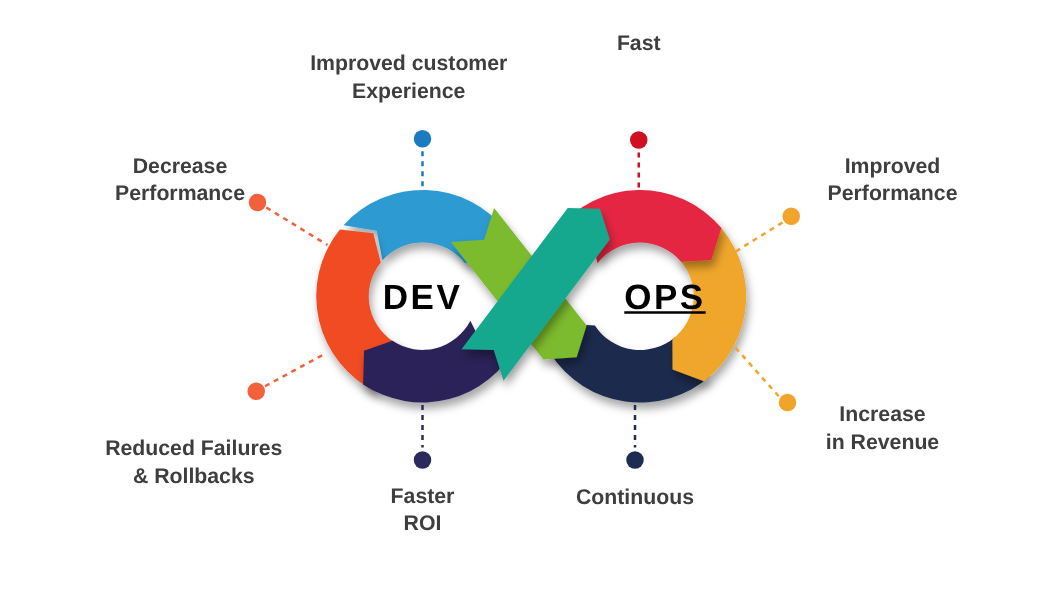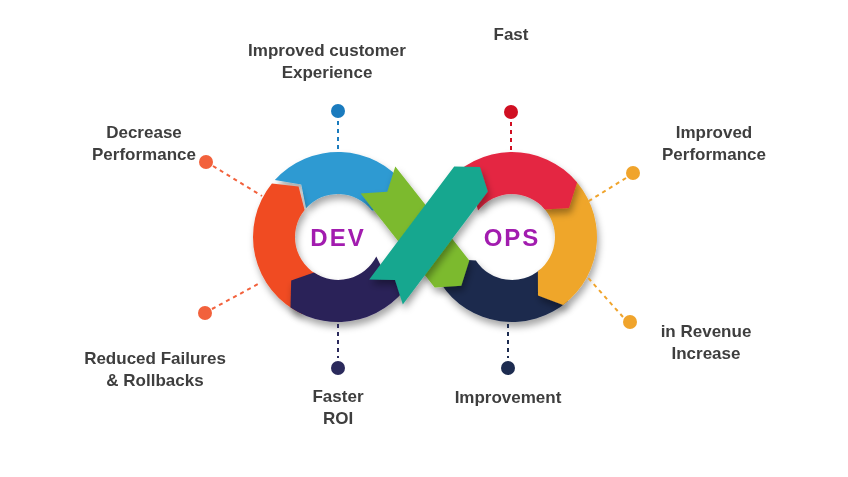--- a/index.html
+++ b/index.html
@@ -9,21 +9,21 @@
     border-radius:13px;
   }
   .benefit-label{
     position:absolute;transform:translateX(-50%);text-align:center;
     font-size:17px;line-height:22px;font-weight:700;color:#3e3e3e;
     white-space:nowrap;
   }
   .benefit-label .line{display:block;}
   .circle-word{
     position:absolute;transform:translate(-50%,-50%);
-    font-size:24px;font-weight:700;letter-spacing:2px;color:#a21caf;
+    font-size:28px;font-weight:700;letter-spacing:2px;color:#000000;
   }
   svg{position:absolute;left:0;top:0;}
 </style>
 </head>
 <body>
 
 <div class="stage">
 
   <svg id="diagram-svg" width="848" height="477" viewBox="0 0 848 477">
     <defs>
@@ -82,23 +82,23 @@
     <span class="line">Reduced Failures</span>
     <span class="line">&amp; Rollbacks</span>
   </div>
 
   <div class="benefit-label" style="left:338px;top:386px;">
     <span class="line">Faster</span>
     <span class="line">ROI</span>
   </div>
 
   <div class="benefit-label" style="left:508px;top:387px;">
-    <span class="line">Improvement</span>
+    <span class="line">Continuous</span>
   </div>
 
   <div class="benefit-label" style="left:706px;top:321px;">
+    <span class="line">Increase</span>
     <span class="line">in Revenue</span>
-    <span class="line">Increase</span>
   </div>
 
   <div class="circle-word" style="left:338px;top:238px;">DEV</div>
-  <div class="circle-word" style="left:512px;top:238px;">OPS</div>
+  <div class="circle-word" style="left:532px;top:238px;text-decoration:underline;">OPS</div>
 </div>
 
 </body></html>

